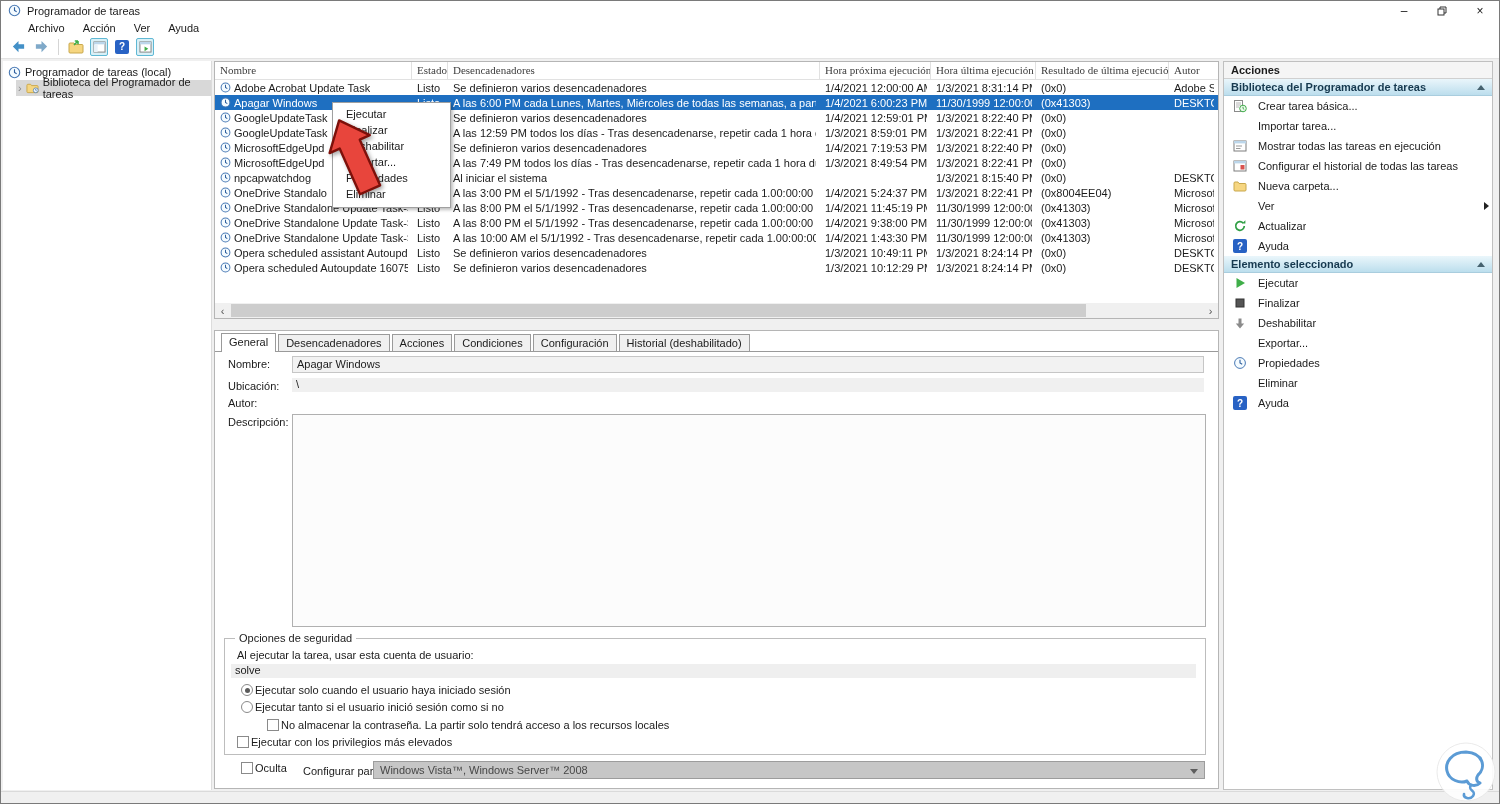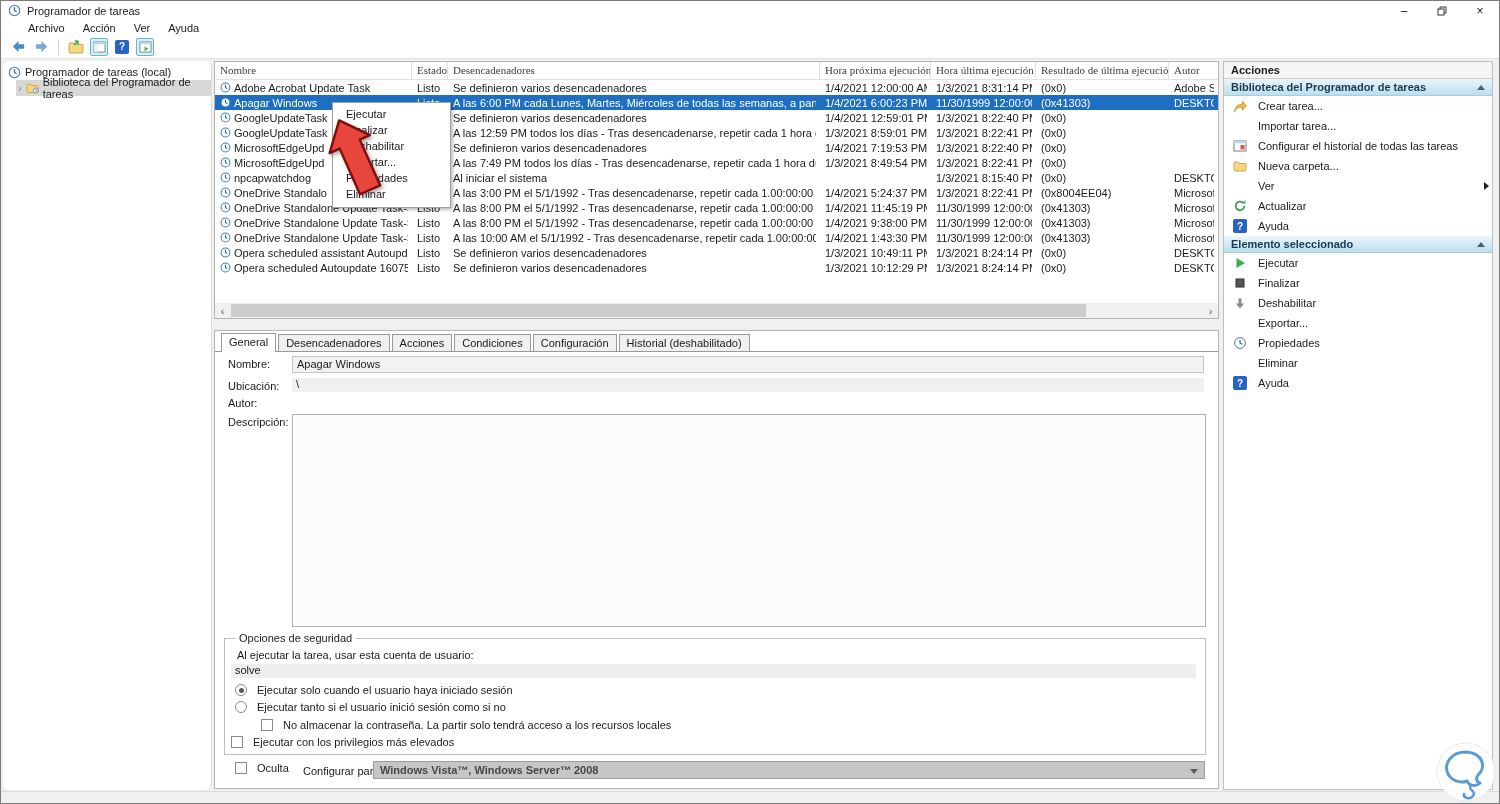--- a/index.html
+++ b/index.html
@@ -13,21 +13,21 @@
   .win-controls{position:absolute;right:0;top:0;height:19px;display:flex;}
   .wc{width:38px;height:19px;display:flex;align-items:center;justify-content:center;color:#222;font-size:12px;}
   .menubar{position:absolute;left:0;top:19px;width:100%;height:15px;background:#fff;display:flex;align-items:center;padding-left:18px;gap:0;}
   .menu-item{padding:0 9px;}
   .toolbar{position:absolute;left:0;top:34px;width:100%;height:24px;background:#fff;border-bottom:1px solid #e3e3e3;display:flex;align-items:center;padding-left:8px;gap:5px;}
   .tb-sep{width:1px;height:16px;background:#d5d5d5;margin:0 3px;}
   .tb-ic{width:18px;height:18px;display:flex;align-items:center;justify-content:center;}
   .tb-frame{border:1px solid #5fb8d4;background:#d9f0f7;border-radius:2px;}
   .ic-help{display:inline-flex;width:14px;height:14px;background:#2862c4;color:#fff;font-weight:bold;align-items:center;justify-content:center;border-radius:2px;font-size:10px;}
   
-  .tree-panel{position:absolute;left:2px;top:60px;width:209px;height:729px;background:#fff;border-right:1px solid #dcdcdc;padding-top:3px;border-radius:7px;}
+  .tree-panel{position:absolute;left:2px;top:60px;width:209px;height:729px;background:#fff;border-right:1px solid #dcdcdc;padding-top:3px;}
   .tree-row{display:flex;align-items:center;height:16px;padding-left:5px;gap:4px;}
   .tree-row.child{margin-left:13px;background:#d8d8d8;padding-left:2px;width:calc(100% - 13px);}
   .chev{color:#8a8a8a;font-size:11px;line-height:10px;}
   .listbox{position:absolute;left:213px;top:60px;width:1005px;height:258px;background:#fff;border:1px solid #b5b5b5;}
   .thead{display:flex;height:18px;border-bottom:1px solid #e1e1e1;color:#3c3c3c;}
   .th{padding:2px 4px 0 5px;border-right:1px solid #e1e1e1;white-space:nowrap;overflow:hidden;font-family:Liberation Serif, serif;}
   .trow{display:flex;height:15px;align-items:center;}
   .tcell{padding:0 4px 0 5px;white-space:nowrap;overflow:hidden;display:flex;align-items:center;gap:3px;height:15px;}
   .c0{width:197px;}.c1{width:36px;}.c2{width:372px;}.c3{width:111px;}.c4{width:105px;}.c5{width:133px;}.c6{flex:1;}
   .trow.sel{background:#1e6fc1;color:#fff;}
@@ -41,42 +41,42 @@
   .tabstrip{position:absolute;left:6px;top:3px;height:18px;display:flex;z-index:2;}
   .tab{border:1px solid #9a9a9a;border-bottom:none;background:#f0f0f0;padding:2px 7px 0 7px;margin-right:2px;height:17px;}
   .tab.active{background:#fff;height:19px;margin-top:-1px;font-weight:normal;}
   .tabline{position:absolute;left:0;top:20px;width:100%;height:1px;background:#9a9a9a;}
   .f-label{position:absolute;left:13px;}
   .field{position:absolute;background:#f2f2f2;border:1px solid #c6c6c6;padding:1px 4px;white-space:nowrap;overflow:hidden;}
   .flatband{position:absolute;background:#f0f0f0;padding:0 4px;white-space:nowrap;}
   .desc-box{position:absolute;left:77px;right:12px;top:83px;height:213px;background:#fcfcfc;border:1px solid #b0b0b0;}
   .secfs{position:absolute;left:9px;right:12px;top:307px;height:117px;border:1px solid #bdbdbd;}
   .seclegend{position:absolute;left:10px;top:-7px;background:#fff;padding:0 4px;}
-  .ctrl-row{position:absolute;display:flex;align-items:center;gap:10px;}
+  .ctrl-row{position:absolute;display:flex;align-items:center;gap:2px;margin-left:6px;}
   .radio{width:12px;height:12px;border:1px solid #8a8a8a;border-radius:50%;background:#fff;position:relative;flex:0 0 12px;}
   .radio.on::after{content:"";position:absolute;left:2.5px;top:2.5px;width:5px;height:5px;border-radius:50%;background:#5a5a5a;}
   .cbox{width:12px;height:12px;border:1px solid #8a8a8a;background:#fff;flex:0 0 12px;}
   .dropdown{position:absolute;left:158px;right:13px;height:18px;background:#c6c6c6;border:1px solid #9c9c9c;color:#474747;padding:2px 18px 0 6px;white-space:nowrap;overflow:hidden;}
   .dd-arr{position:absolute;right:6px;top:7px;width:0;height:0;border-left:4px solid transparent;border-right:4px solid transparent;border-top:5px solid #5d5d5d;}
   
   .actions{position:absolute;left:1222px;top:60px;width:270px;height:729px;background:#fff;border:1px solid #c0c0c0;}
   .act-title{height:17px;background:#f5f5f5;border-bottom:1px solid #d0d0d0;font-weight:bold;padding:2px 0 0 7px;}
   .act-sec{height:17px;background:linear-gradient(#eaf6fb,#bcdeed);border-bottom:1px solid #a9cdde;color:#16394f;font-weight:bold;padding:2px 0 0 7px;position:relative;}
   .act-sec .coll{position:absolute;right:7px;top:6px;width:0;height:0;border-left:4px solid transparent;border-right:4px solid transparent;border-bottom:5px solid #46626f;}
   .act-item{height:20px;display:flex;align-items:center;position:relative;}
   .act-ic{width:16px;height:16px;margin-left:8px;display:flex;align-items:center;justify-content:center;flex:0 0 16px;}
   .act-lbl{margin-left:10px;white-space:nowrap;overflow:hidden;}
   .sub-arr{position:absolute;right:3px;top:6px;width:0;height:0;border-top:4px solid transparent;border-bottom:4px solid transparent;border-left:5px solid #222;}
   
   .ctxmenu{position:absolute;left:331px;top:101px;width:119px;background:#fff;border:1px solid #a0a0a0;box-shadow:2px 2px 3px rgba(0,0,0,.25);padding:4px 0;z-index:40;}
   .ctx-item{height:16px;padding:1px 6px 0 13px;white-space:nowrap;}
   .red-arrow{position:absolute;left:324px;top:110px;z-index:50;filter:drop-shadow(2px 2px 2px rgba(0,0,0,.35));}
   .watermark{position:absolute;left:1434px;top:740px;z-index:60;}
   .bottombar{position:absolute;left:0;top:790px;width:100%;height:14px;background:#f0f0f0;border-top:1px solid #dadada;}
-  .dimtext{color:#474747;font-weight:bold;}
+  .dimtext{color:#474747;}
 </style>
 </head>
 <body>
 
 <div class="app">
 
   <div class="titlebar">
     <svg width="13" height="13" viewBox="0 0 14 14">
         <circle cx="7" cy="7" r="5.6" fill="#f4fbff" stroke="#4a7ab5" stroke-width="1.2"></circle>
         <path d="M7 3.6V7l2.3 1.4" stroke="#2f5f9e" fill="none" stroke-width="1.2"></path>
@@ -583,28 +583,41 @@
     </div>
   </div>
 
   <div class="actions">
     <div class="act-title">Acciones</div>
     <div>
         <div class="act-sec"><span>Biblioteca del Programador de tareas</span><span class="coll"></span></div>
         <div class="act-item">
           <span class="act-ic">
             <svg width="14" height="14" viewBox="0 0 14 14">
-              <path d="M1.5 12.5c.8-4.5 2.5-7 8-7V2.5l3.8 4.3-3.8 4.3v-3c-4.5 0-6.4 1.6-8 4.4z" fill="#f0c04a" stroke="#c79b2e"></path>
-            </svg>
-          </span>
-          <span class="act-lbl">Crear tarea...</span>
+              <rect x="1.5" y="1.5" width="8" height="11" fill="#fff" stroke="#8a8a8a"></rect>
+              <path d="M3 4h5M3 6h5M3 8h3" stroke="#b5b5b5"></path>
+              <circle cx="10" cy="9.5" r="3.3" fill="#eef7ee" stroke="#3fae49"></circle>
+              <path d="M10 7.8v1.7l1.2.8" stroke="#3fae49" fill="none"></path>
+            </svg>
+          </span>
+          <span class="act-lbl">Crear tarea básica...</span>
         </div>
         <div class="act-item">
           <span class="act-ic"></span>
           <span class="act-lbl">Importar tarea...</span>
+        </div>
+        <div class="act-item">
+          <span class="act-ic">
+            <svg width="14" height="14" viewBox="0 0 14 14">
+              <rect x="1" y="2" width="12" height="10" fill="#fff" stroke="#7d7d7d"></rect>
+              <rect x="1" y="2" width="12" height="2.4" fill="#bcd6ea"></rect>
+              <path d="M3 7h6M3 9.5h4.5" stroke="#9a9a9a"></path>
+            </svg>
+          </span>
+          <span class="act-lbl">Mostrar todas las tareas en ejecución</span>
         </div>
         <div class="act-item">
           <span class="act-ic">
             <svg width="14" height="14" viewBox="0 0 14 14">
               <rect x="1" y="2" width="12" height="10" fill="#fff" stroke="#7d7d7d"></rect>
               <rect x="1" y="2" width="12" height="2.4" fill="#bcd6ea"></rect>
               <rect x="7.5" y="6" width="4" height="4.5" fill="#d9534f"></rect>
             </svg>
           </span>
           <span class="act-lbl">Configurar el historial de todas las tareas</span>

